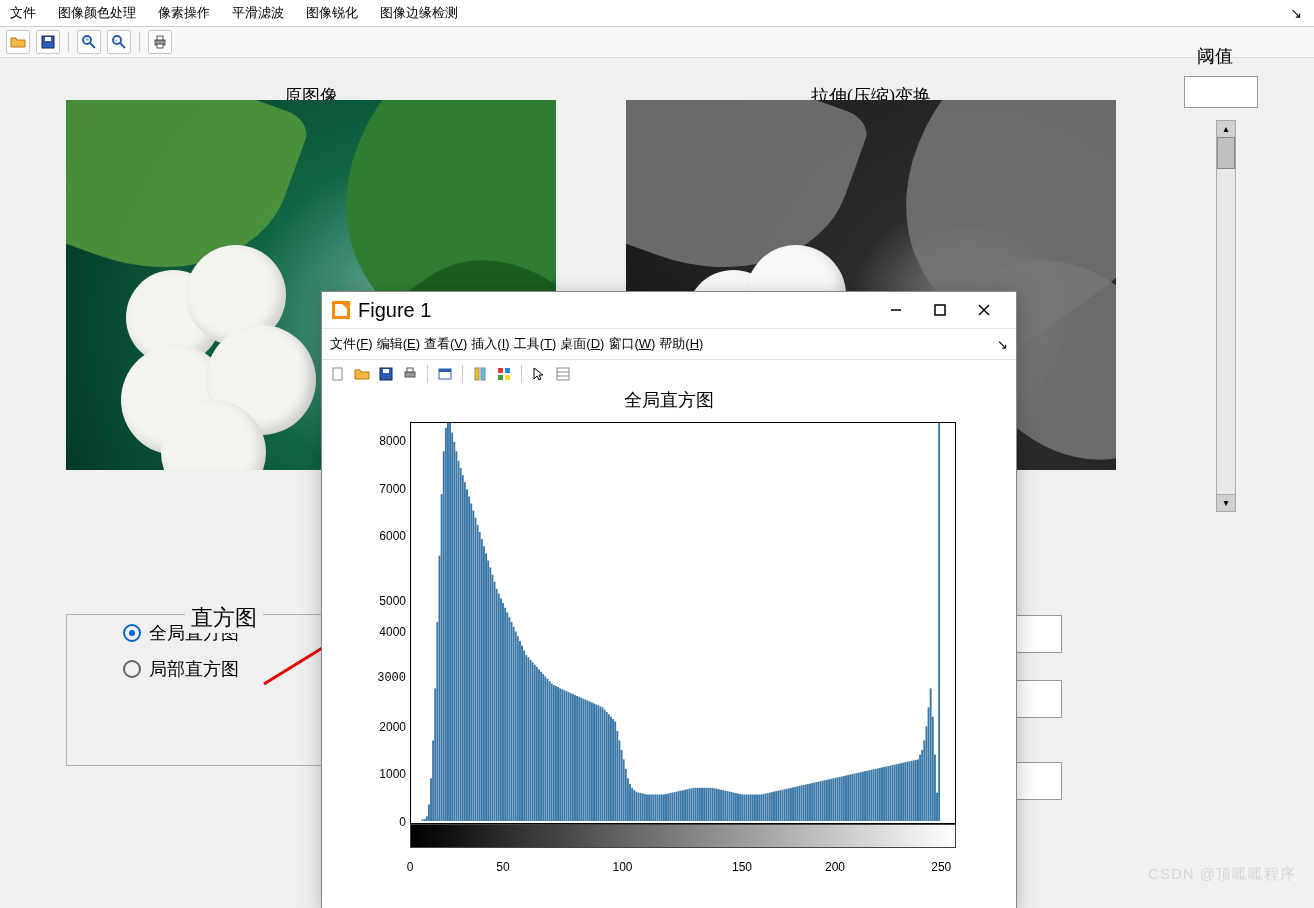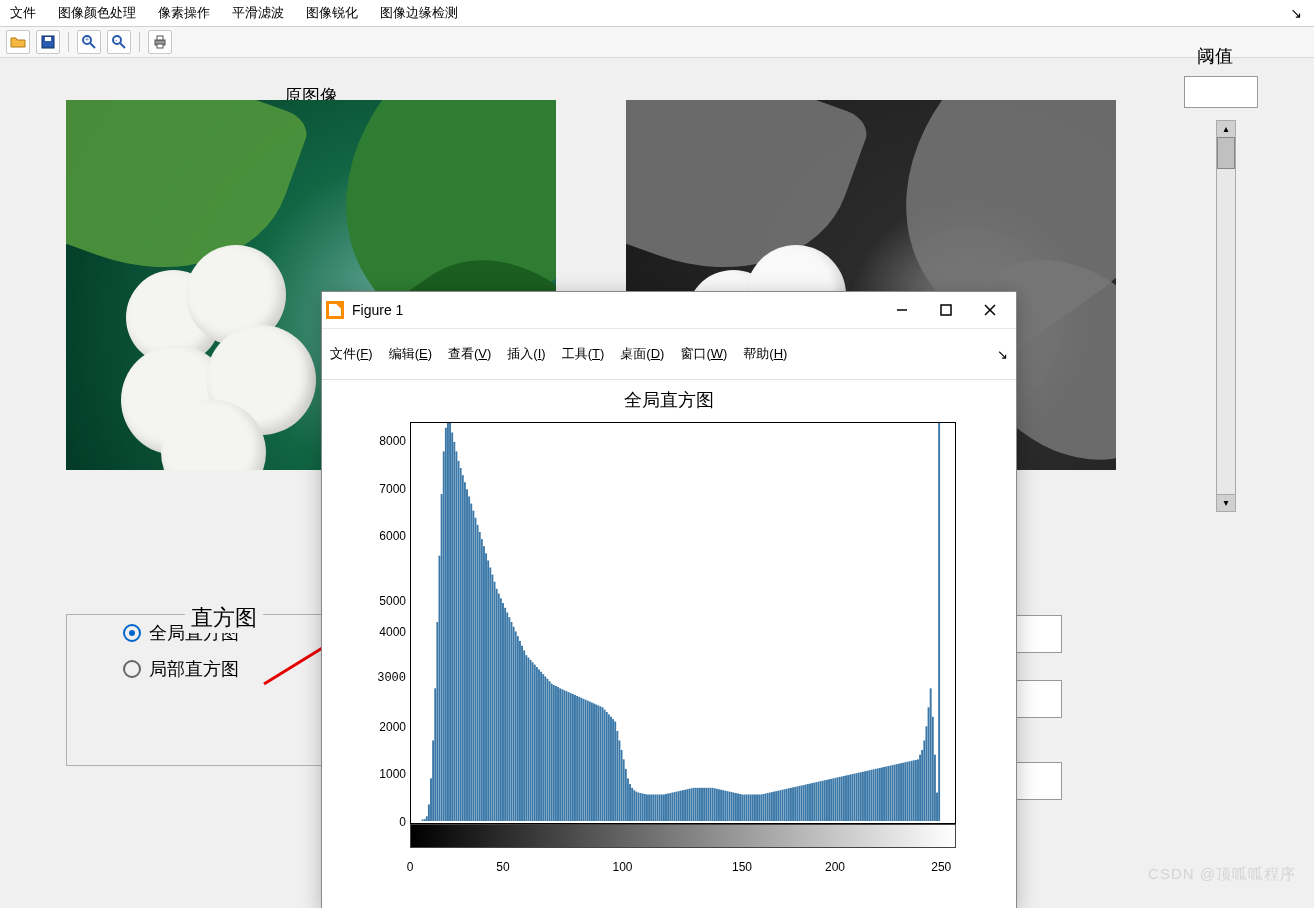--- a/index.html
+++ b/index.html
@@ -43,26 +43,26 @@
   .radio.checked::after { content: ""; width: 6px; height: 6px; background: #0066cc; border-radius: 50%; }
   .radio.unchecked { border-color: #666; }
 
   .field-box { position: absolute; width: 62px; height: 36px; background: #fff; border: 1px solid #999; }
   .fb1 { left: 998px; top: 615px; }
   .fb2 { left: 998px; top: 680px; }
   .fb3 { left: 998px; top: 762px; }
 
   
   .figwin { position: absolute; left: 321px; top: 291px; width: 694px; height: 618px; background: #fff; border: 1px solid #888; box-shadow: 0 4px 20px rgba(0,0,0,.25); }
-  .figwin .titlebar { height: 36px; display: flex; align-items: center; padding: 0 4px; font-size: 14px; }
+  .figwin .titlebar { height: 36px; display: flex; align-items: center; padding: 0 10px; font-size: 20px; }
   .figwin .app-icon { width: 18px; height: 18px; background: #ff8c00; margin-right: 8px; position: relative; }
   .figwin .app-icon::after { content:""; position:absolute; inset:3px; background:#fff; clip-path: polygon(0 0, 60% 0, 100% 40%, 100% 100%, 0 100%); }
   .figwin .win-btns { margin-left: auto; display: flex; gap: 0; }
   .figwin .win-btn { width: 44px; height: 30px; display: flex; align-items: center; justify-content: center; }
-  .figwin .fmenubar { height: 26px; border-top: 1px solid #e8e8e8; border-bottom: 1px solid #e0e0e0; display: flex; align-items: center; padding: 12px 8px; gap: 16px; font-size: 13px; }
+  .figwin .fmenubar { height: 26px; border-top: 1px solid #e8e8e8; border-bottom: 1px solid #e0e0e0; display: flex; align-items: center; padding: 2px 8px; gap: 4px; font-size: 13px; }
   .figwin .fmitem u { text-decoration: underline; }
   .figwin .fmenubar .corner { margin-left: auto; }
   .figwin .ftoolbar { height: 28px; border-bottom: 1px solid #e0e0e0; display: flex; align-items: center; padding: 0 6px; gap: 4px; }
   .figwin .ftbtn { width: 20px; height: 20px; display: flex; align-items: center; justify-content: center; }
   .figwin .ftsep { width:1px; height:18px; background:#ccc; margin:0 3px; }
 
   .plot-area { position: absolute; left: 0; right: 0; top: 92px; bottom: 0; background: #fff; }
   .plot-title { text-align: center; font-family: SimSun, serif; font-size: 18px; padding-top: 4px; }
   .axes-border { position:absolute; left:88px; top:38px; width:544px; height:400px; border:1px solid #000; pointer-events:none; }
   .ytick { position: absolute; left: 50px; width: 34px; text-align: right; font-size: 12px; transform: translateY(-50%); }
@@ -132,20 +132,21 @@
     <div class="tbtn">
         <svg class="icon" viewBox="0 0 16 16">
           <rect x="3" y="6" width="10" height="5" fill="#999" stroke="#555"></rect>
           <rect x="5" y="2" width="6" height="4" fill="#fff" stroke="#555"></rect>
           <rect x="5" y="10" width="6" height="4" fill="#fff" stroke="#555"></rect>
         </svg>
       </div>
   </div>
 
   <div class="img-title orig-title">原图像</div>
+  <div class="img-title trans-title">拉伸(压缩)变换</div>
 
   <div class="orig-img">
     <div class="bg"></div>
     <div class="leaf-shape" style="left:-40px;top:-30px;width:260px;height:200px;transform:rotate(20deg)"></div>
     <div class="leaf-shape" style="left:260px;top:-60px;width:320px;height:260px;transform:rotate(-35deg);background:#2e7d32"></div>
     <div class="leaf-shape" style="left:330px;top:170px;width:230px;height:180px;transform:rotate(55deg);background:#1b5e20"></div>
     <div class="berry" style="left:60px;top:170px;width:95px;height:95px"></div>
     <div class="berry" style="left:120px;top:145px;width:100px;height:100px"></div>
     <div class="berry" style="left:55px;top:245px;width:110px;height:110px"></div>
     <div class="berry" style="left:140px;top:225px;width:110px;height:110px"></div>

